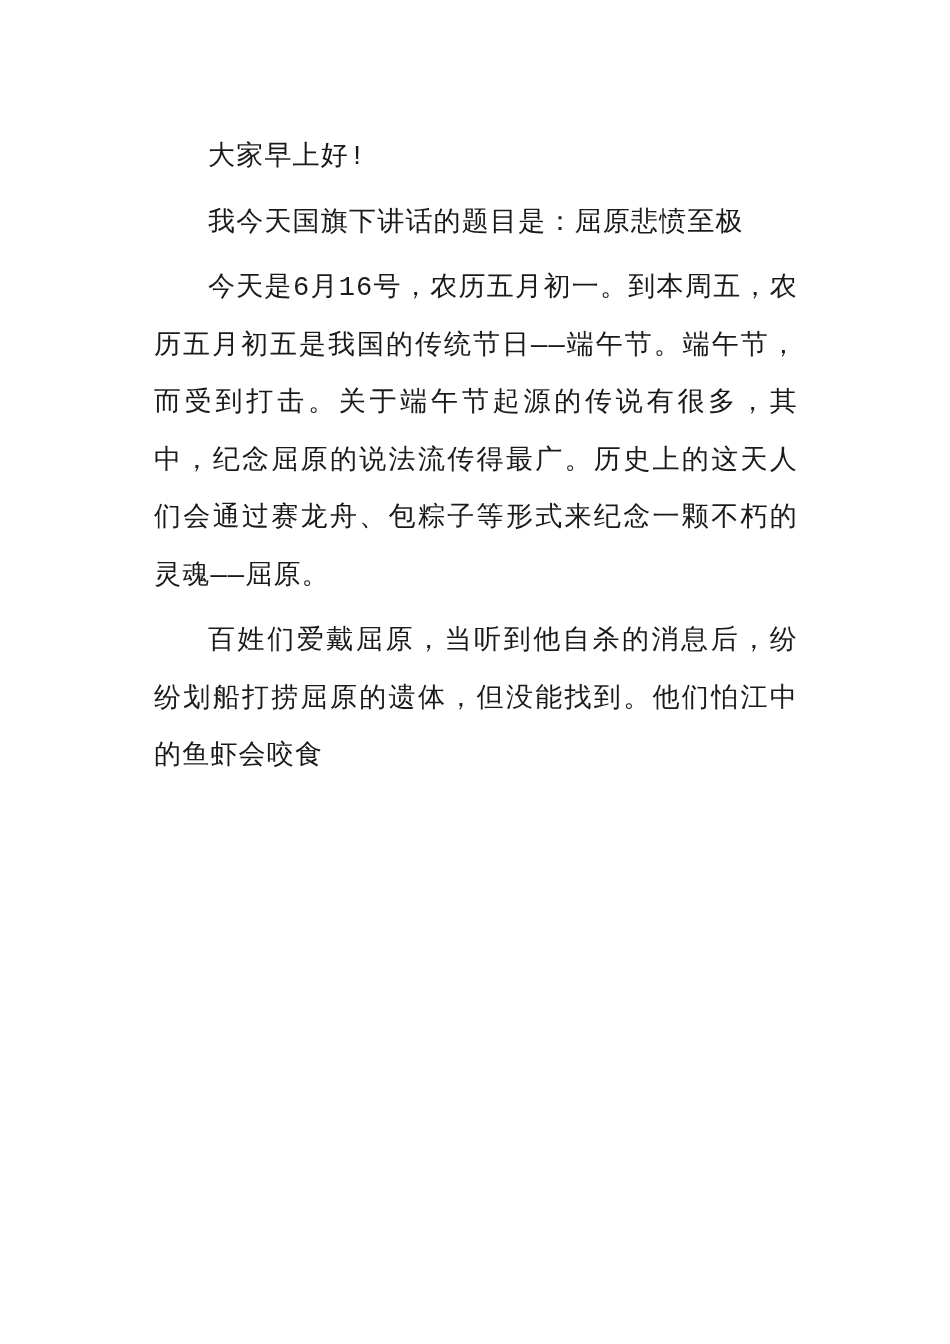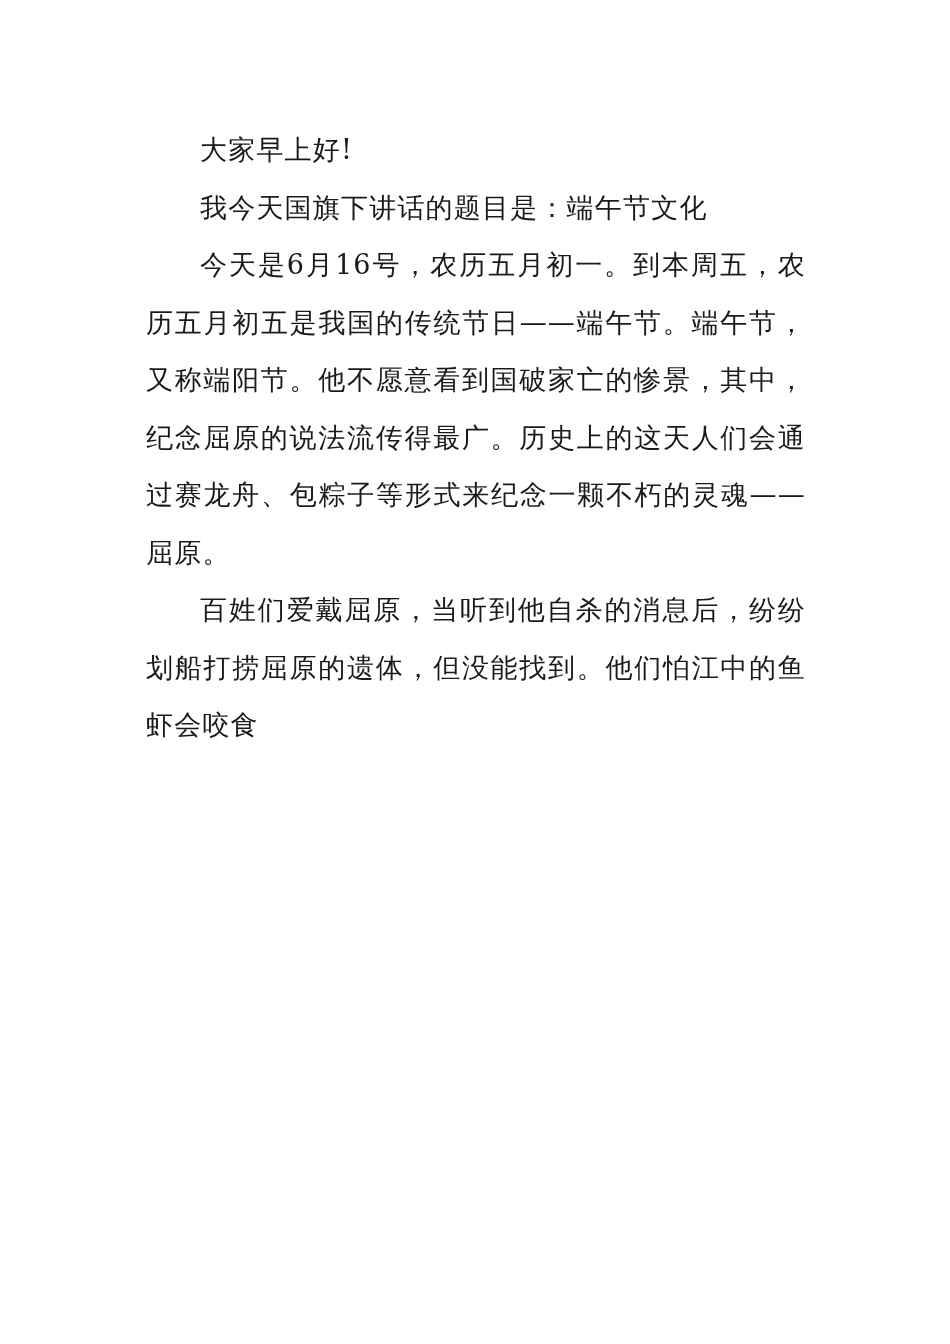--- a/index.html
+++ b/index.html
@@ -17,31 +17,32 @@
       position: absolute;
       left: 146px;
       top: 121px;
       width: 660px;
       font-family: "DejaVu Serif", "Liberation Serif", serif;
       font-size: 27px;
       color: #1a1a1a;
       line-height: 57.5px;
     }
     .para {
-      margin: 0;
+      margin: 8px;
       text-indent: 54px;
       text-align: justify;
       text-align-last: left;
       letter-spacing: 1.2px;
+      font-family: Liberation Mono, monospace;
     }
     .para + .para {
       margin-top: 0;
     }
   </style>
 </head>
 <body>
 
 <div class="page">
   <p class="para">大家早上好!</p>
-  <p class="para">我今天国旗下讲话的题目是：端午节文化</p>
-  <p class="para">今天是6月16号，农历五月初一。到本周五，农历五月初五是我国的传统节日——端午节。端午节，又称端阳节。他不愿意看到国破家亡的惨景，其中，纪念屈原的说法流传得最广。历史上的这天人们会通过赛龙舟、包粽子等形式来纪念一颗不朽的灵魂——屈原。</p>
+  <p class="para">我今天国旗下讲话的题目是：屈原悲愤至极</p>
+  <p class="para">今天是6月16号，农历五月初一。到本周五，农历五月初五是我国的传统节日——端午节。端午节，而受到打击。关于端午节起源的传说有很多，其中，纪念屈原的说法流传得最广。历史上的这天人们会通过赛龙舟、包粽子等形式来纪念一颗不朽的灵魂——屈原。</p>
   <p class="para">百姓们爱戴屈原，当听到他自杀的消息后，纷纷划船打捞屈原的遗体，但没能找到。他们怕江中的鱼虾会咬食</p>
 </div>
 
 </body></html>

